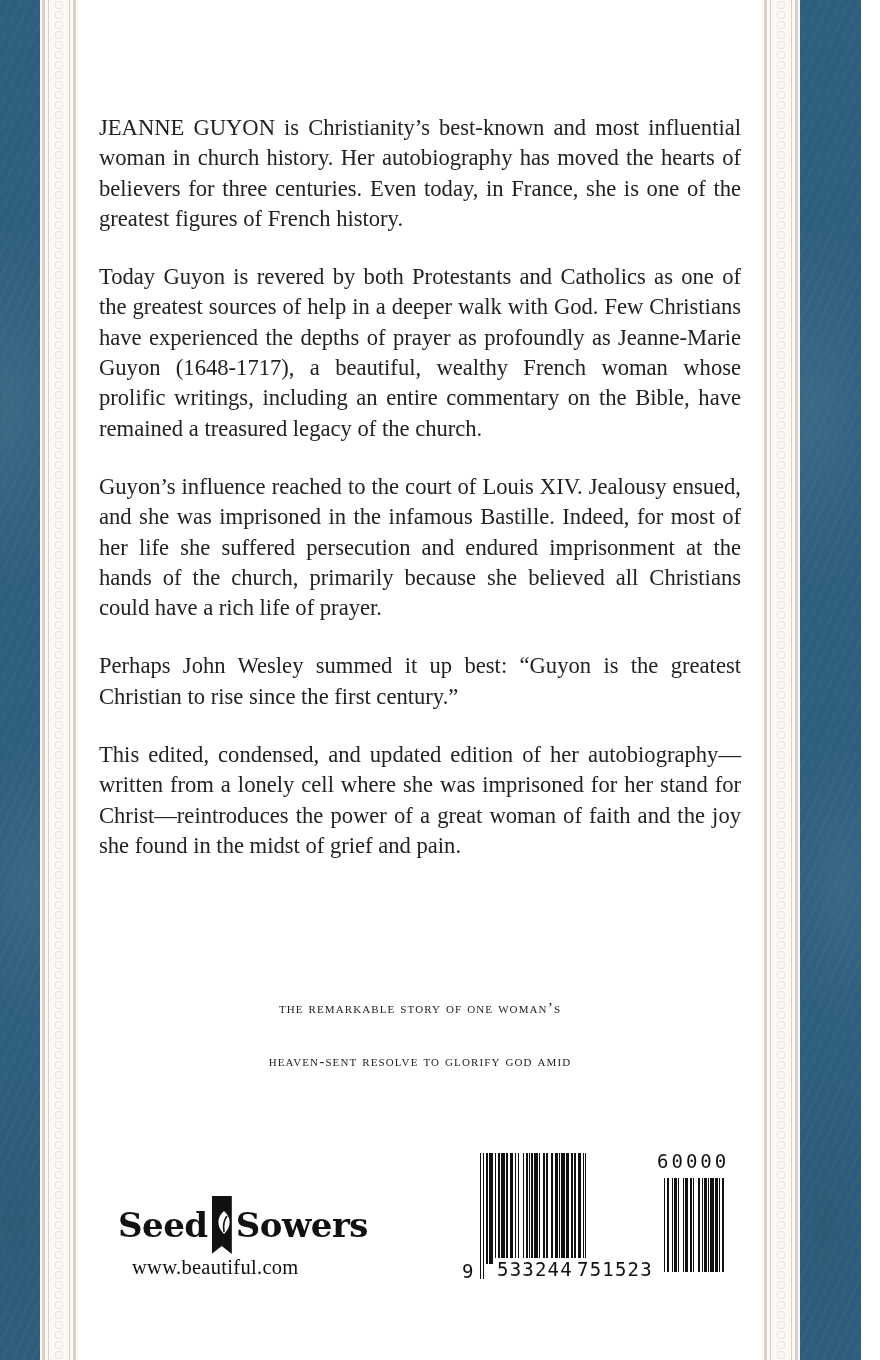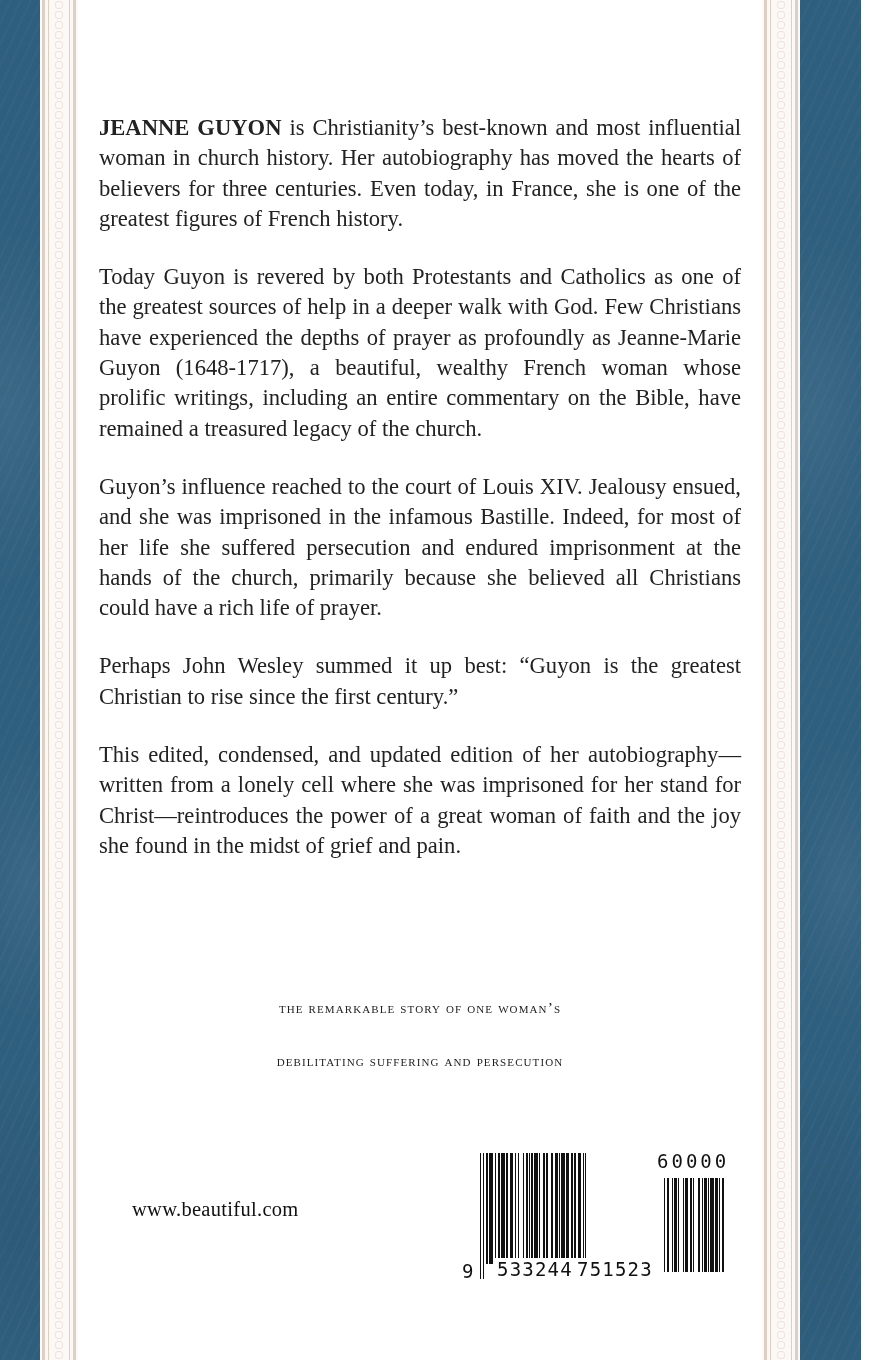--- a/index.html
+++ b/index.html
@@ -37,21 +37,21 @@
   }
 
   .content {
     position: absolute; left: 99px; top: 113px; width: 642px;
     color: #222222;
     font-size: 22.6px; line-height: 30.3px;
     text-align: justify;
   }
   .content p { margin: 0 0 28px 0; }
   .content p.last-p { text-align: left; }
-  .content .lead-bold { font-weight: bold; }
+  .content .lead-bold { font-weight: normal; }
   .tagline {
     position: absolute; left: 99px; top: 972px; width: 642px;
     text-align: center; color: #222;
     font-size: 15.5px; letter-spacing: 1.1px; line-height: 34px;
     font-variant: small-caps; text-transform: lowercase;
   }
   .tagline div { font-variant: small-caps; margin-top: 19px; }
 
   .publisher {
     position: absolute; left: 118px; top: 1196px; width: 250px;
@@ -118,24 +118,34 @@
 <div class="content">
   <p><span class="lead-bold">JEANNE GUYON</span><span> is Christianity’s best-known and most influential woman in church history. Her autobiography has moved the hearts of believers for three centuries. Even today, in France, she is one of the greatest figures of French history.</span></p>
   <p><span>Today Guyon is revered by both Protestants and Catholics as one of the greatest sources of help in a deeper walk with God. Few Christians have experienced the depths of prayer as profoundly as Jeanne-Marie Guyon (1648-1717), a beautiful, wealthy French woman whose prolific writings, including an entire commentary on the Bible, have remained a treasured legacy of the church.</span></p>
   <p><span>Guyon’s influence reached to the court of Louis XIV. Jealousy ensued, and she was imprisoned in the infamous Bastille. Indeed, for most of her life she suffered persecution and endured imprisonment at the hands of the church, primarily because she believed all Christians could have a rich life of prayer.</span></p>
   <p class="last-p" style="text-align:justify;"><span>Perhaps John Wesley summed it up best: “Guyon is the greatest Christian to rise since the first century.”</span></p>
   <p><span>This edited, condensed, and updated edition of her autobiography—written from a lonely cell where she was imprisoned for her stand for Christ—reintroduces the power of a great woman of faith and the joy she found in the midst of grief and pain.</span></p>
 </div>
 
 <div class="tagline">
   <div>The remarkable story of one woman’s</div>
-  <div>debilitating suffering and persecution</div>
+  <div>heaven-sent resolve to glorify God amid</div>
 </div>
 
 <div class="publisher">
+  <div class="logo-row">
+    <span class="logo-word">Seed</span>
+    <span class="logo-mark">
+      <svg width="18" height="26" viewBox="0 0 18 26">
+        <path d="M9 1 C16 7 17 16 9 24 C1 16 2 7 9 1 Z" fill="#ffffff"></path>
+        <path d="M9 22 C8 16 9 10 12 6" stroke="#111" stroke-width="1.6" fill="none"></path>
+      </svg>
+    </span>
+    <span class="logo-word">Sowers</span>
+  </div>
   <div class="url">www.beautiful.com</div>
 </div>
 
 <div class="barcode-box">
   <div class="addon-num">60000</div>
   <div class="bars-main" id="bars-main">
       <span class="bar long" style="width: 1.25px; flex: 0 0 auto;"></span>
       <span style="background: transparent; height: 1px; width: 1.25px; flex: 0 0 auto;"></span>
       <span class="bar long" style="width: 1.25px; flex: 0 0 auto;"></span>
       <span style="background: transparent; height: 1px; width: 2.5px; flex: 0 0 auto;"></span>

